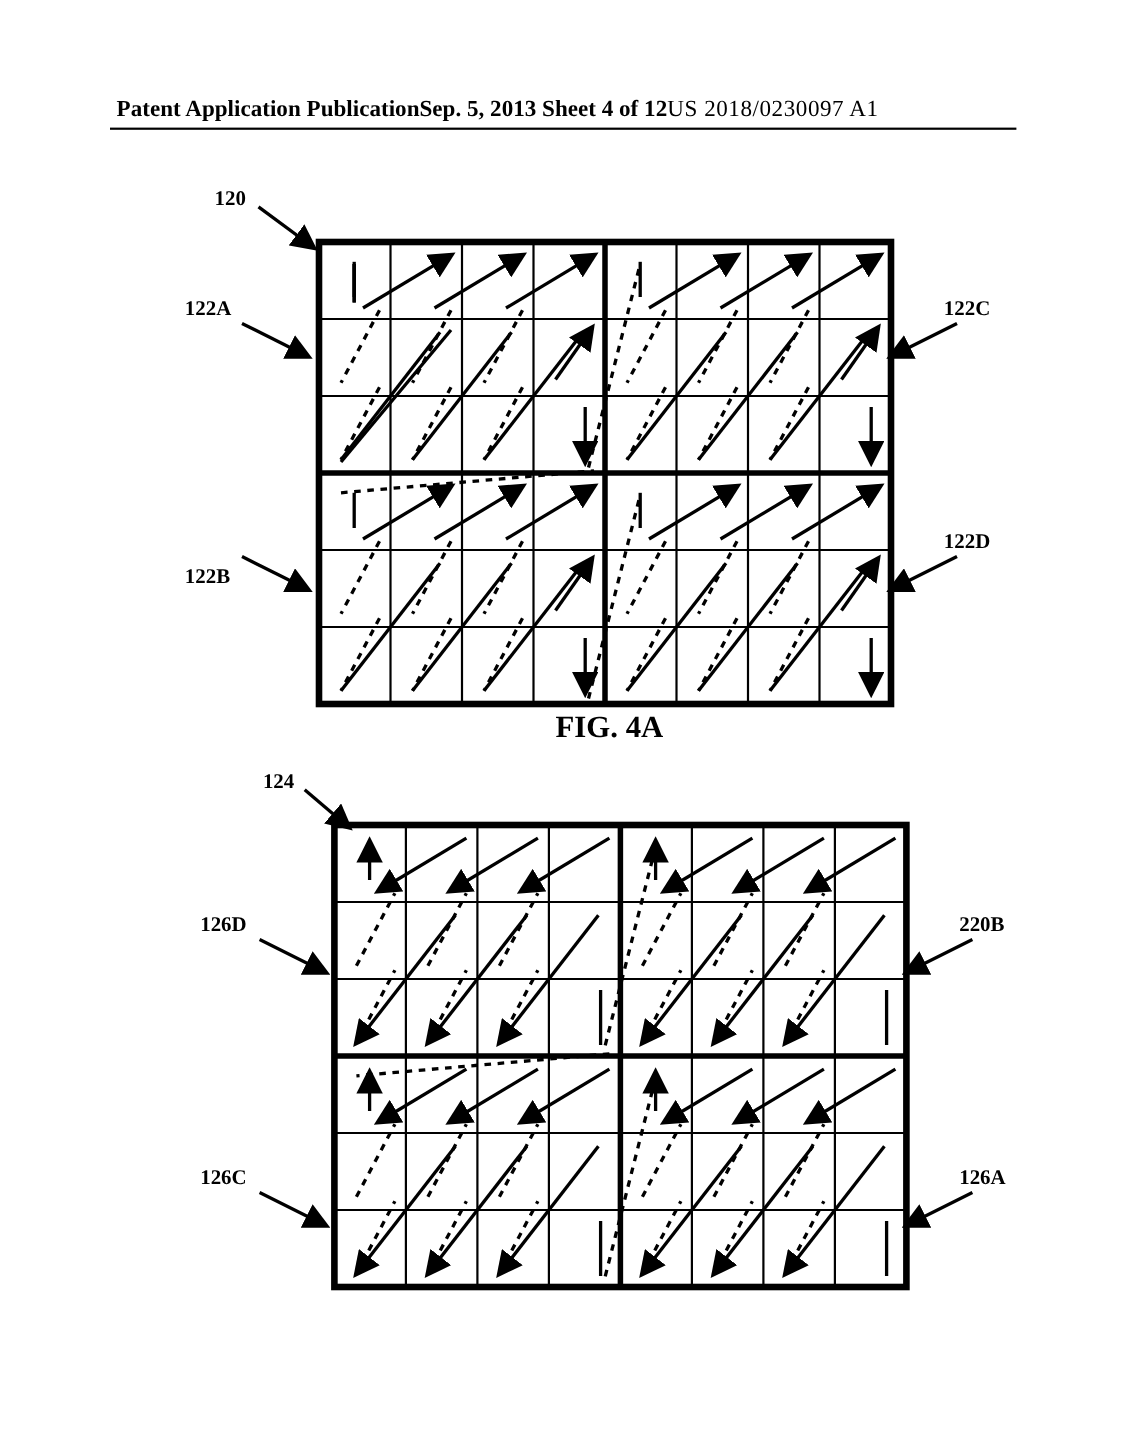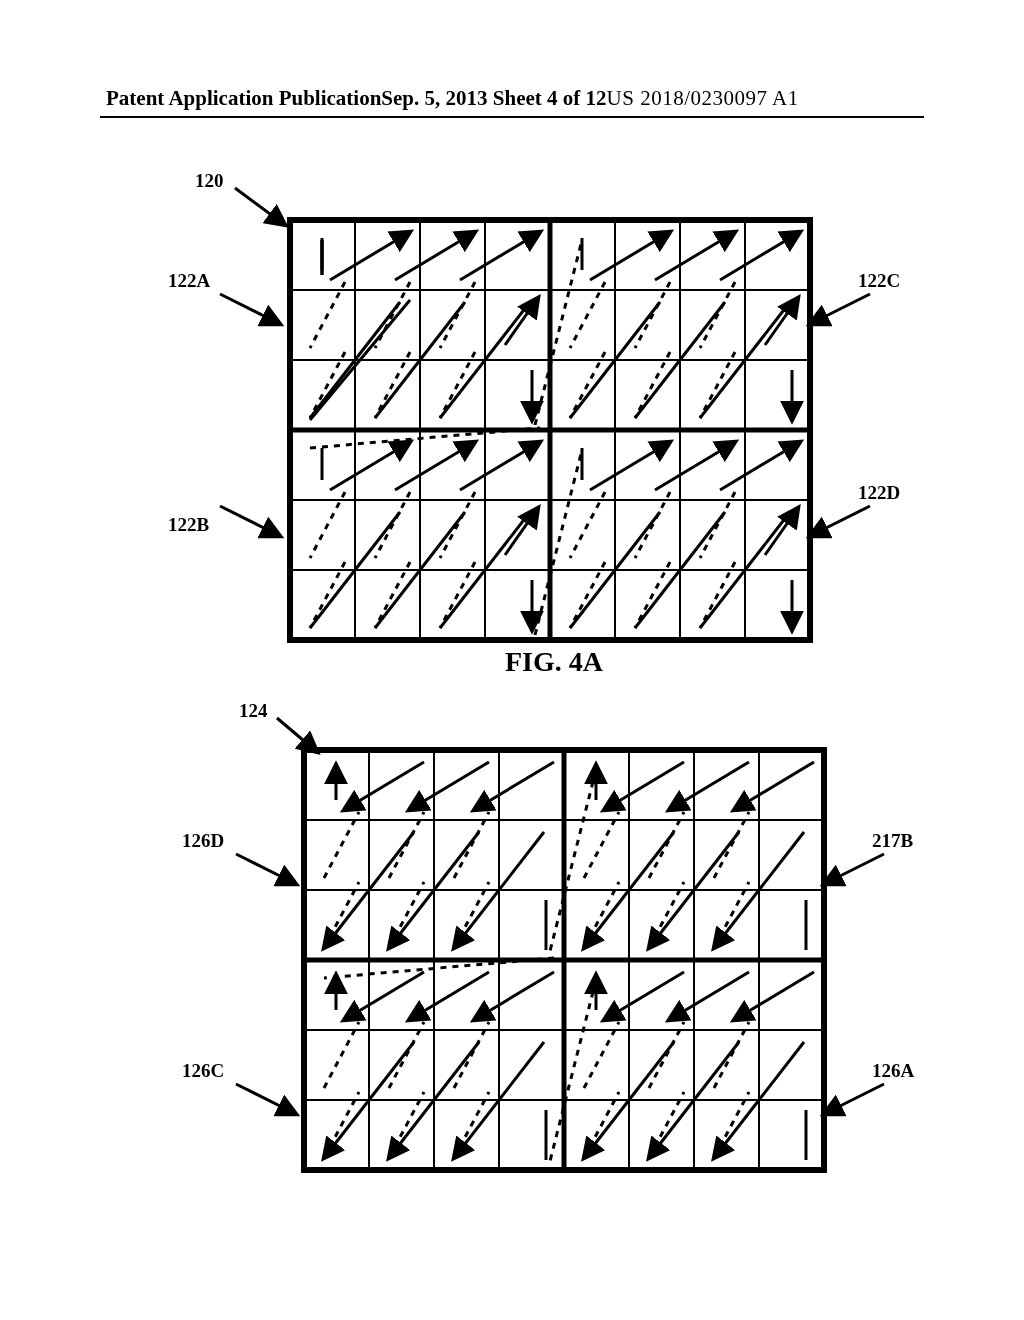--- a/index.html
+++ b/index.html
@@ -373,21 +373,21 @@
     <span class="lbl" style="left:168px; top:130px;">126D</span>
     <svg class="leader" style="left:212px; top:142px;" width="80" height="50">
       <line x1="10" y1="12" x2="70" y2="42" stroke="#000" stroke-width="3" marker-end="url(#ah)"></line>
     </svg>
 
     <span class="lbl" style="left:168px; top:360px;text-align:right;">126C</span>
     <svg class="leader" style="left:212px; top:372px;" width="80" height="50">
       <line x1="10" y1="12" x2="70" y2="42" stroke="#000" stroke-width="3" marker-end="url(#ah)"></line>
     </svg>
 
-    <span class="lbl" style="left:858px; top:130px;">217B</span>
+    <span class="lbl" style="left:858px; top:130px;">220B</span>
     <svg class="leader" style="left:800px; top:142px;" width="80" height="50">
       <line x1="70" y1="12" x2="10" y2="42" stroke="#000" stroke-width="3" marker-end="url(#ah)"></line>
     </svg>
 
     <span class="lbl" style="left:858px; top:360px;">126A</span>
     <svg class="leader" style="left:800px; top:372px;" width="80" height="50">
       <line x1="70" y1="12" x2="10" y2="42" stroke="#000" stroke-width="3" marker-end="url(#ah)"></line>
     </svg>
   </div>
 

